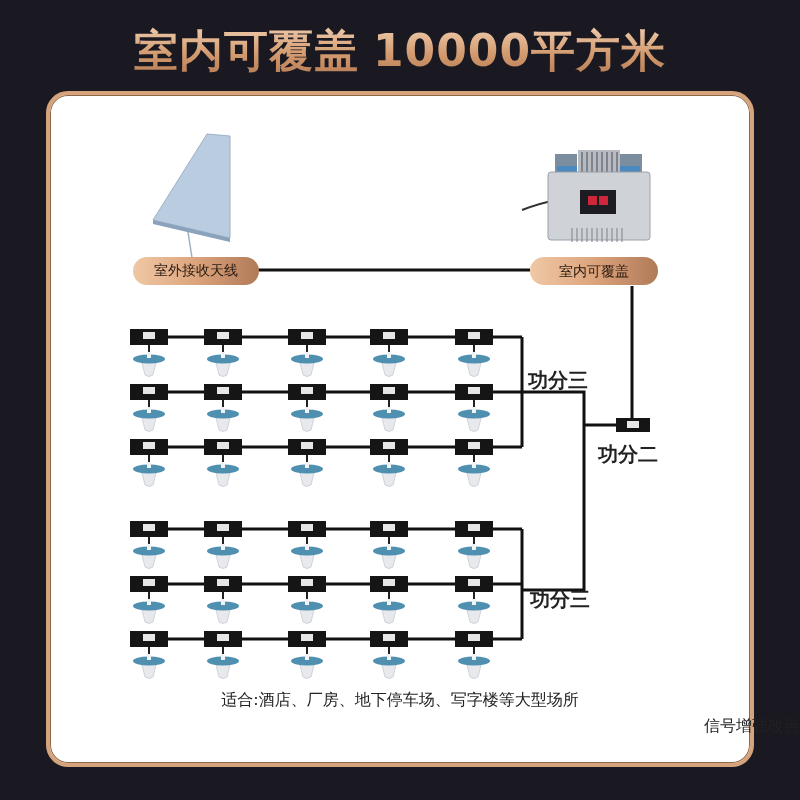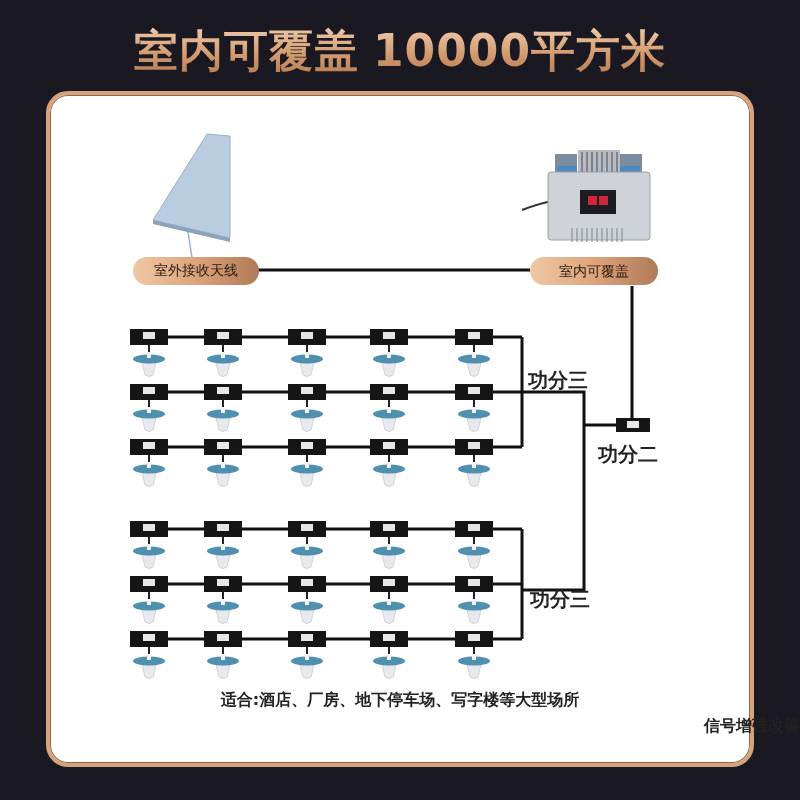--- a/index.html
+++ b/index.html
@@ -10,21 +10,21 @@
            background:linear-gradient(180deg,#f3d2b6 0%,#d29a6e 55%,#b27650 100%);
            -webkit-background-clip:text; background-clip:text; -webkit-text-fill-color:transparent; }
   .title .num { margin-left:14px; }
   .card { position:absolute; left:46px; top:91px; width:700px; height:668px; background:#fff;
           border:4px solid #d6a47c; border-radius:22px; box-shadow:0 0 0 1px #8e6648 inset; }
   svg.diagram { position:absolute; left:0; top:0; }
   .pill { position:absolute; height:28px; border-radius:14px;
           background:linear-gradient(90deg,#f0c8a5 0%,#dca47c 50%,#b07a58 100%);
           color:#2a1a10; font-size:14px; line-height:28px; text-align:center; }
   .lbl { position:absolute; font-size:20px; font-weight:bold; color:#222; }
-  .foot { position:absolute; left:0; width:800px; text-align:center; font-size:16px; font-weight:bold; color:#222; }
+  .foot { position:absolute; left:0; width:800px; text-align:center; font-size:16px; font-weight:normal; color:#222; }
 </style>
 </head>
 <body>
 
 <div class="title">
   <span>室内可覆盖</span><span class="num">10000平方米</span>
 </div>
 
 <div class="card"></div>
 

